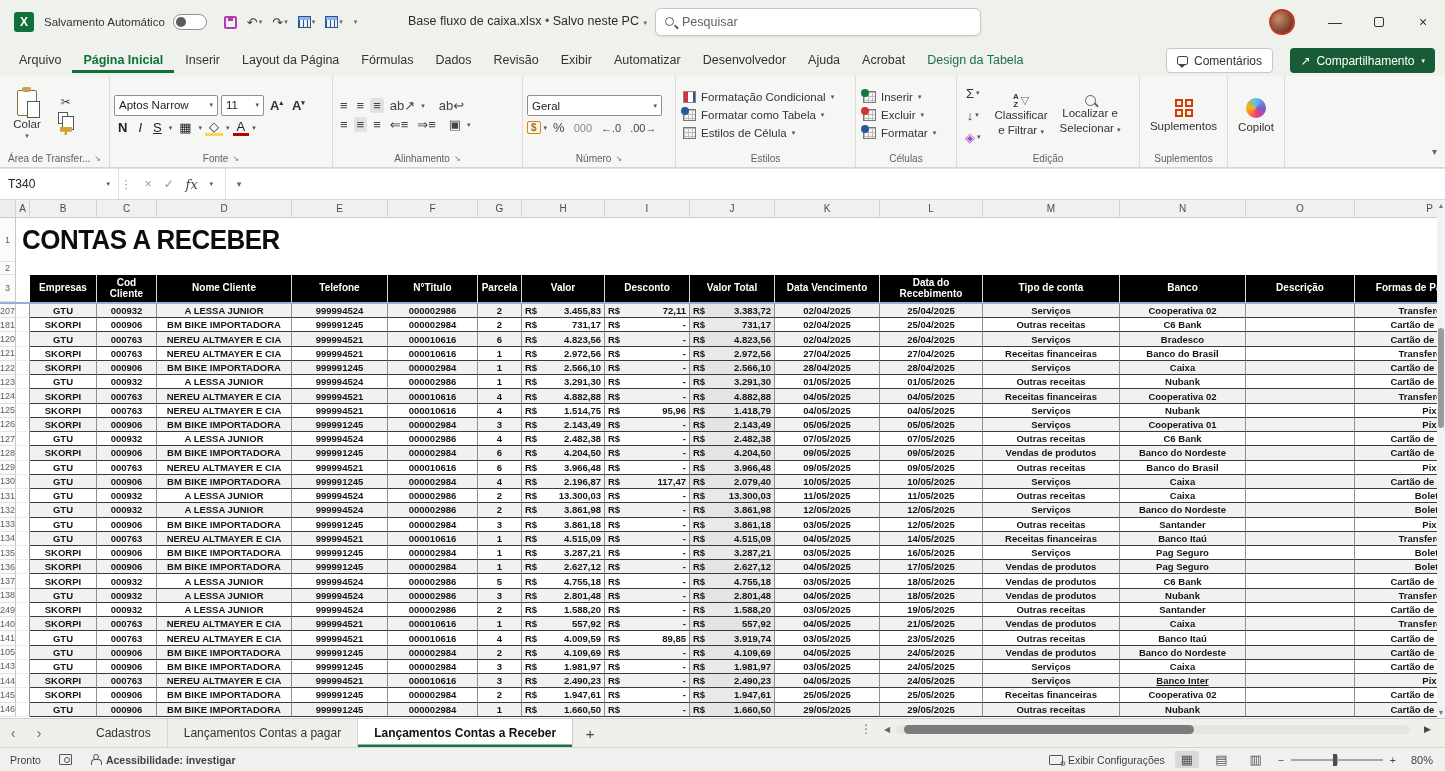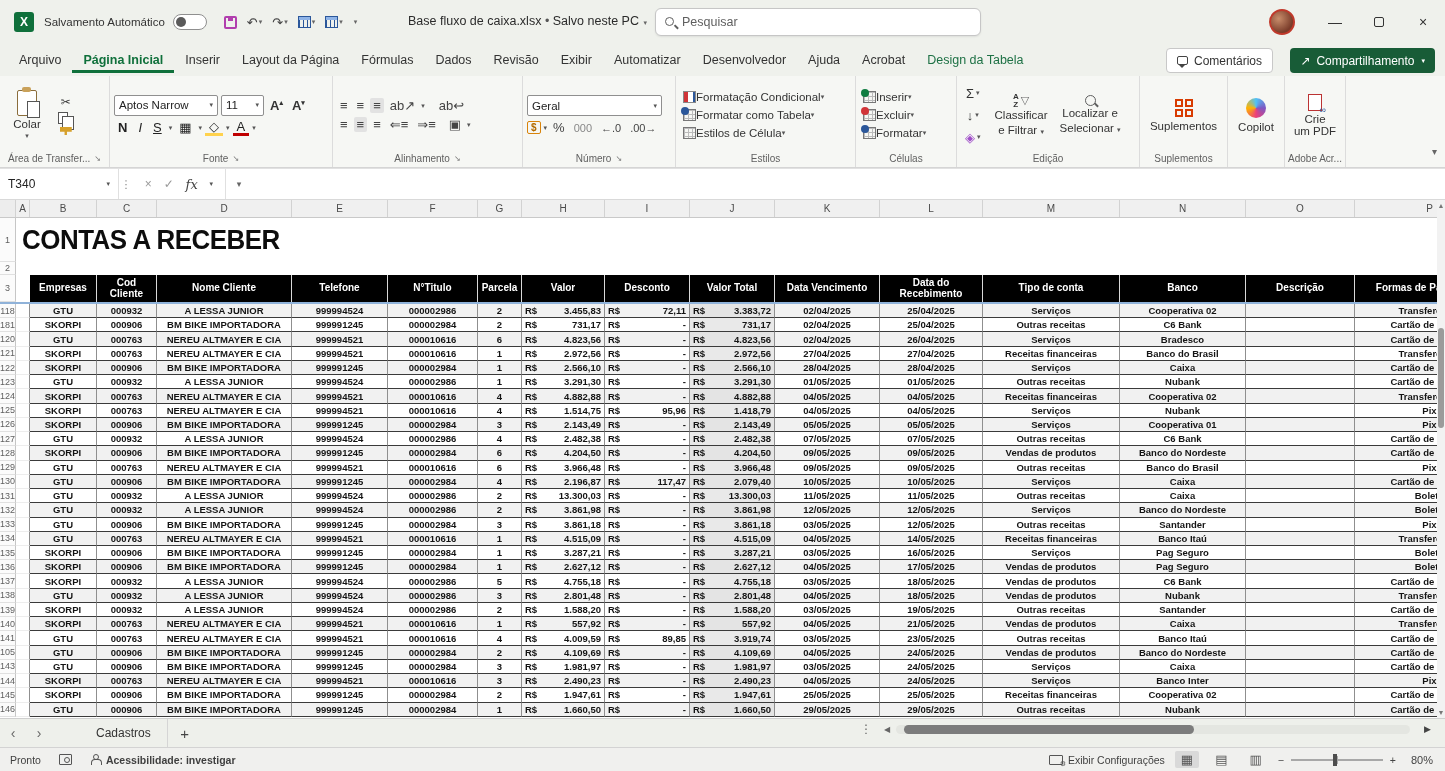--- a/index.html
+++ b/index.html
@@ -73,21 +73,21 @@
   .fontname { width:104px; } .fontsize { width:43px; }
   .big-a { font-size:13px; font-weight:bold; color:#333; position:relative; padding:0 3px; }
   .big-a sup { font-size:7px; }
   .fmt-l { font-size:13px; color:#222; padding:0 4px; }
   .u-red { border-bottom:3px solid #c00000; line-height:1; }
   .u-fill { border-bottom:3px solid #ffd24d; line-height:1; }
   .algn { font-size:13px; color:#444; padding:0 3px; }
   .algn.sel { background:#e2e2e2; border-radius:2px; }
   .numicon { font-size:11px; color:#444; padding:0 3px; white-space:nowrap; }
   .cur-ic { border:1.3px solid #d8830a; color:#b36b00; border-radius:2px; font-size:10px; font-weight:bold; padding:0 3px; }
-  .stackbtn { display:flex; align-items:center; font-size:11.5px; color:#333; white-space:nowrap; padding:2px 3px; }
+  .stackbtn { display:flex; align-items:center; gap:5px; font-size:11.5px; color:#333; white-space:nowrap; padding:2px 3px; }
   .sgrid { width:13px; height:12px; border:1px solid #777; background:repeating-linear-gradient(90deg,#bbb 0 1px,transparent 1px 4px),repeating-linear-gradient(#bbb 0 1px,transparent 1px 4px); position:relative; }
   .sgrid.red:after,.sgrid.green:after,.sgrid.blue:after { content:"";position:absolute;left:-3px;top:-3px;width:8px;height:8px;border-radius:50%; }
   .sgrid.red:after{background:#d13438;} .sgrid.green:after{background:#107c41;} .sgrid.blue:after{background:#2b579a;}
   .cf-ic { width:13px; height:12px; background:linear-gradient(90deg,#d13438 0 4px,#fff 4px 9px,#2b579a 9px); border:1px solid #888; }
   .twoL { display:flex; flex-direction:column; align-items:center; font-size:11.5px; color:#333; line-height:1.25; padding:0 6px; text-align:center; white-space:nowrap; }
   .ed-col { display:flex; flex-direction:column; gap:3px; margin-right:4px; }
   .azsort { display:flex; flex-direction:column; font-size:8px; font-weight:bold; line-height:.95; color:#333; }
   .funnel { color:#666; font-size:11px; }
   .addin-ic { display:grid; grid-template-columns:8px 8px; grid-template-rows:8px 8px; gap:2px; margin-bottom:3px; }
   .addin-ic span { border:2px solid #d83b01; }
@@ -470,32 +470,20 @@
     <div class="rgroup" style="width:57px">
       <div class="rbody" style="justify-content:center">
         <div class="bigbtn">
           <span class="copilot-ic"></span>
           <span>Copilot</span>
         </div>
       </div>
       <div class="rlabel"></div>
     </div>
 
-    <div class="rgroup" style="width:61px">
-      <div class="rbody" style="justify-content:center">
-        <div class="bigbtn">
-          <span class="pdf-ic"></span>
-          <span>Crie</span>
-            <span>um PDF</span>
-        </div>
-      </div>
-      <div class="rlabel">
-          <span>Adobe Acr...</span>
-        </div>
-    </div>
 
   </div>
   <div id="ribbon-collapse">▾</div>
 
   <div id="formulabar">
     <div id="namebox">
         <span>T340</span>
         <span class="chev">▾</span>
       </div>
     <div class="fb-sep"></div>
@@ -551,21 +539,21 @@
         <div class="cell th" style="width: 85px;">Desconto</div>
         <div class="cell th" style="width: 85px;">Valor Total</div>
         <div class="cell th" style="width: 105px;">Data Vencimento</div>
         <div class="cell th" style="width: 103px;">Data do Recebimento</div>
         <div class="cell th" style="width: 137px;">Tipo de conta</div>
         <div class="cell th" style="width: 126px;">Banco</div>
         <div class="cell th" style="width: 109px;">Descrição</div>
         <div class="cell th" style="width: 150px;">Formas de Pagamento</div>
       </div>
       <div class="grow drow band" style="height: 14.24px;">
-        <div class="rnum" style="width: 16px;">118</div>
+        <div class="rnum" style="width: 16px;">207</div>
         <div class="cell empty" style="width: 14px;"></div>
         <div class="cell c0" style="width: 67px;">GTU</div>
         <div class="cell c1" style="width: 60px;">000932</div>
         <div class="cell c2" style="width: 135px;">A LESSA JUNIOR</div>
         <div class="cell c3" style="width: 96px;">999994524</div>
         <div class="cell c4" style="width: 90px;">000002986</div>
         <div class="cell c5" style="width: 44px;">2</div>
         <div class="cell c6 cur" style="width: 83px;">
           <span>R$</span>
           <span>3.455,83</span>
@@ -1139,21 +1127,21 @@
           <span>2.801,48</span>
         </div>
         <div class="cell c9" style="width: 105px;">04/05/2025</div>
         <div class="cell c10" style="width: 103px;">18/05/2025</div>
         <div class="cell c11" style="width: 137px;">Vendas de produtos</div>
         <div class="cell c12" style="width: 126px;">Nubank</div>
         <div class="cell c13" style="width: 109px;"></div>
         <div class="cell c14" style="width: 150px;">Transferência</div>
       </div>
       <div class="grow drow" style="height: 14.24px;">
-        <div class="rnum" style="width: 16px;">139</div>
+        <div class="rnum" style="width: 16px;">249</div>
         <div class="cell empty" style="width: 14px;"></div>
         <div class="cell c0" style="width: 67px;">SKORPI</div>
         <div class="cell c1" style="width: 60px;">000932</div>
         <div class="cell c2" style="width: 135px;">A LESSA JUNIOR</div>
         <div class="cell c3" style="width: 96px;">999994524</div>
         <div class="cell c4" style="width: 90px;">000002986</div>
         <div class="cell c5" style="width: 44px;">2</div>
         <div class="cell c6 cur" style="width: 83px;">
           <span>R$</span>
           <span>1.588,20</span>
@@ -1302,21 +1290,21 @@
           <span>R$</span>
           <span>-</span>
         </div>
         <div class="cell c8 cur" style="width: 85px;">
           <span>R$</span>
           <span>2.490,23</span>
         </div>
         <div class="cell c9" style="width: 105px;">04/05/2025</div>
         <div class="cell c10" style="width: 103px;">24/05/2025</div>
         <div class="cell c11" style="width: 137px;">Serviços</div>
-        <div class="cell c12" style="width: 126px;">Banco Inter</div>
+        <div class="cell c12" style="width: 126px; text-decoration: underline;">Banco Inter</div>
         <div class="cell c13" style="width: 109px;"></div>
         <div class="cell c14" style="width: 150px;">Pix</div>
       </div>
       <div class="grow drow" style="height: 14.24px;">
         <div class="rnum" style="width: 16px;">145</div>
         <div class="cell empty" style="width: 14px;"></div>
         <div class="cell c0" style="width: 67px;">SKORPI</div>
         <div class="cell c1" style="width: 60px;">000906</div>
         <div class="cell c2" style="width: 135px;">BM BIKE IMPORTADORA</div>
         <div class="cell c3" style="width: 96px;">999991245</div>
@@ -1375,20 +1363,22 @@
     <div class="arr" style="top:2px">▲</div>
     <div id="vthumb"></div>
     <div class="arr" style="bottom:2px">▼</div>
   </div>
 
   <div id="tabbar">
     <div class="tnav">‹</div>
     <div class="tnav">›</div>
     <div id="sheet-tabs">
         <div class="stab">Cadastros</div>
+        <div class="stab">Lançamentos Contas a pagar</div>
+        <div class="stab active">Lançamentos Contas a Receber</div>
       </div>
     <div class="addtab">+</div>
   </div>
   <div id="tab-dots">⋮</div>
   <div id="hscroll">
     <span class="harr">◀</span>
     <div id="htrack">
         <div id="hthumb"></div>
       </div>
   </div>

